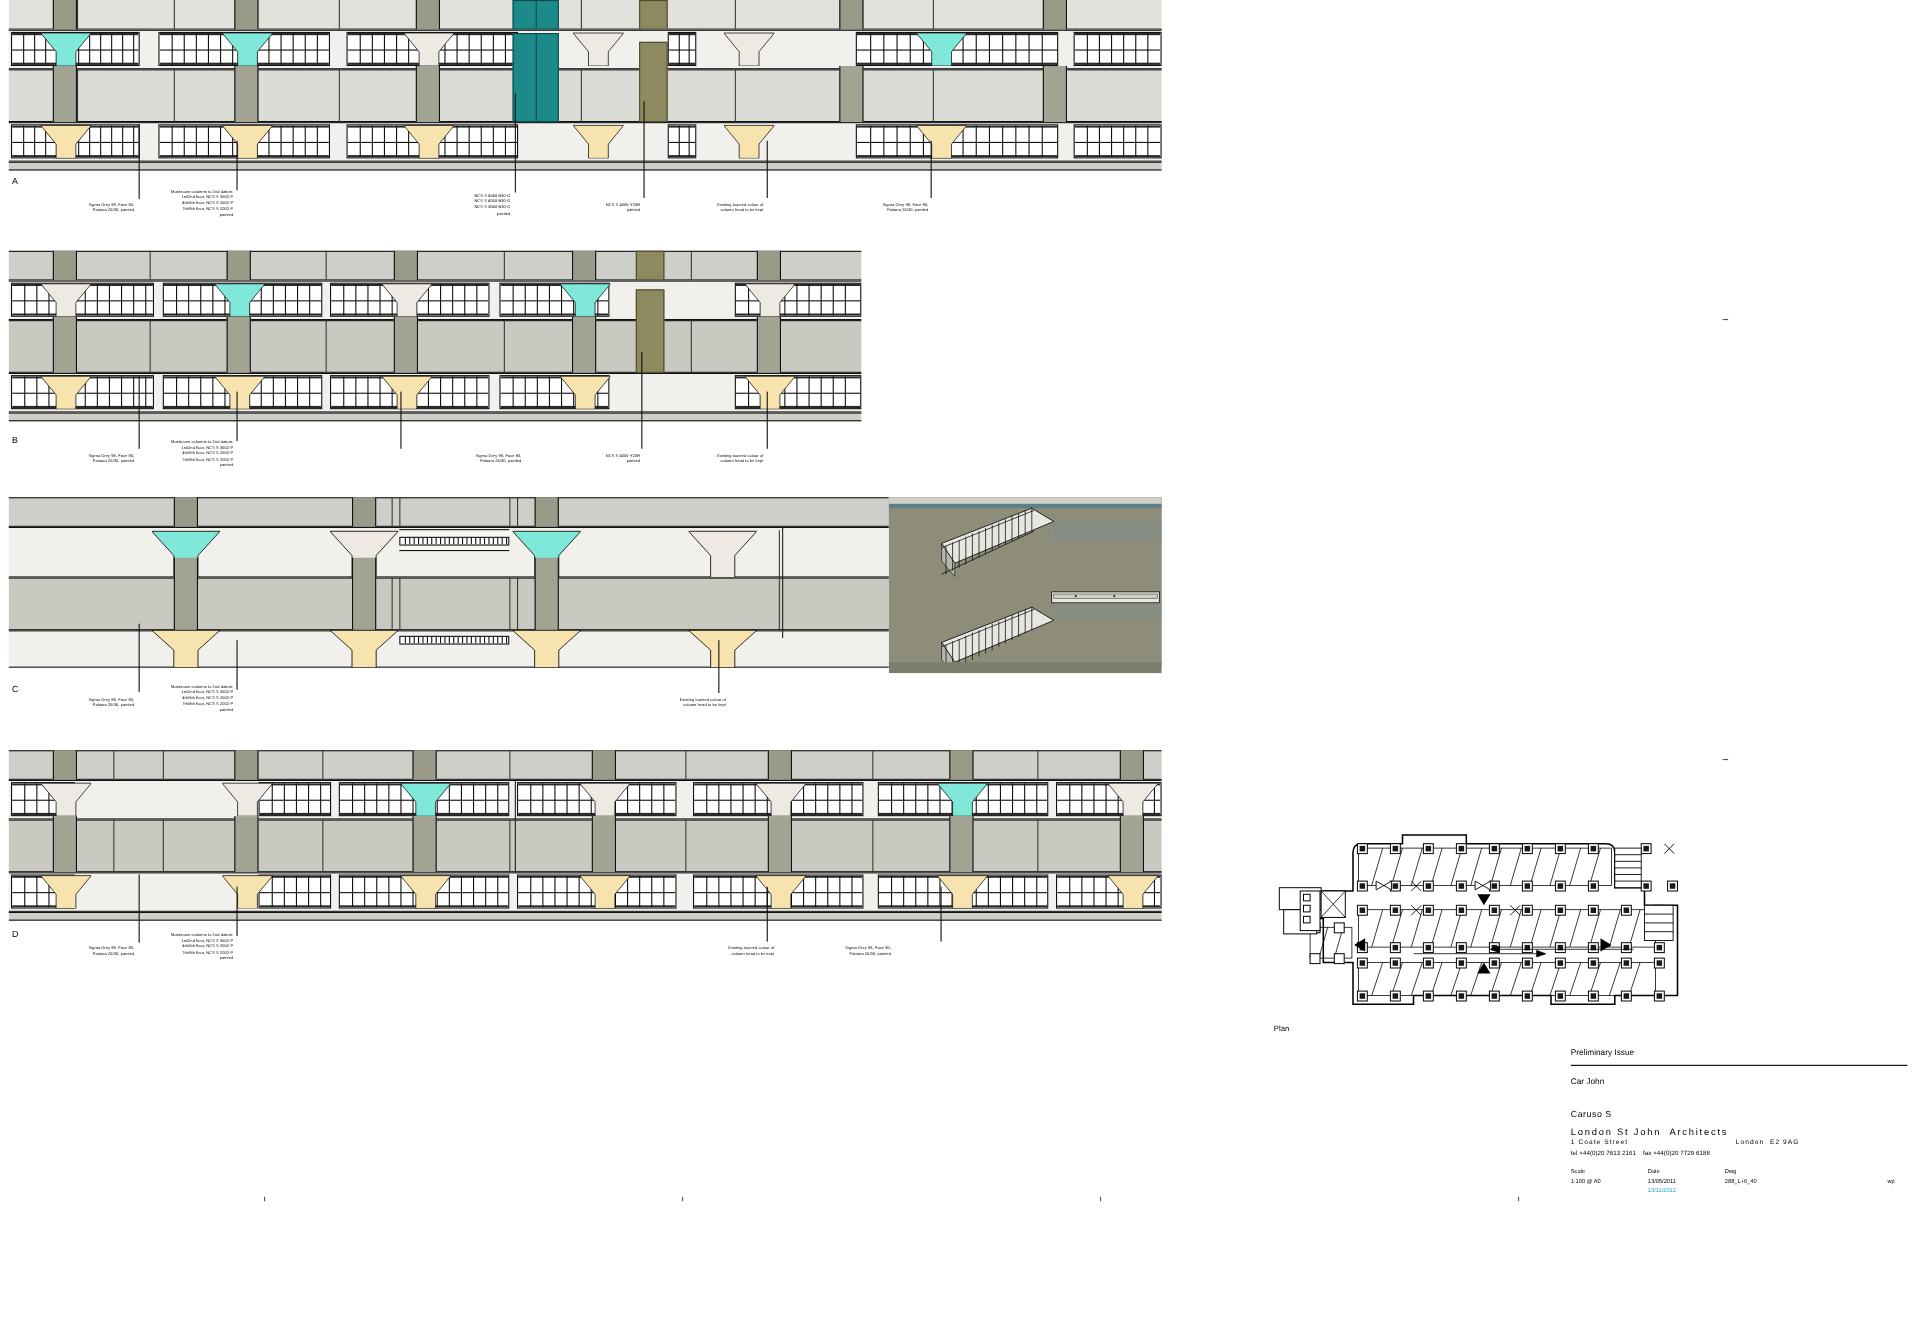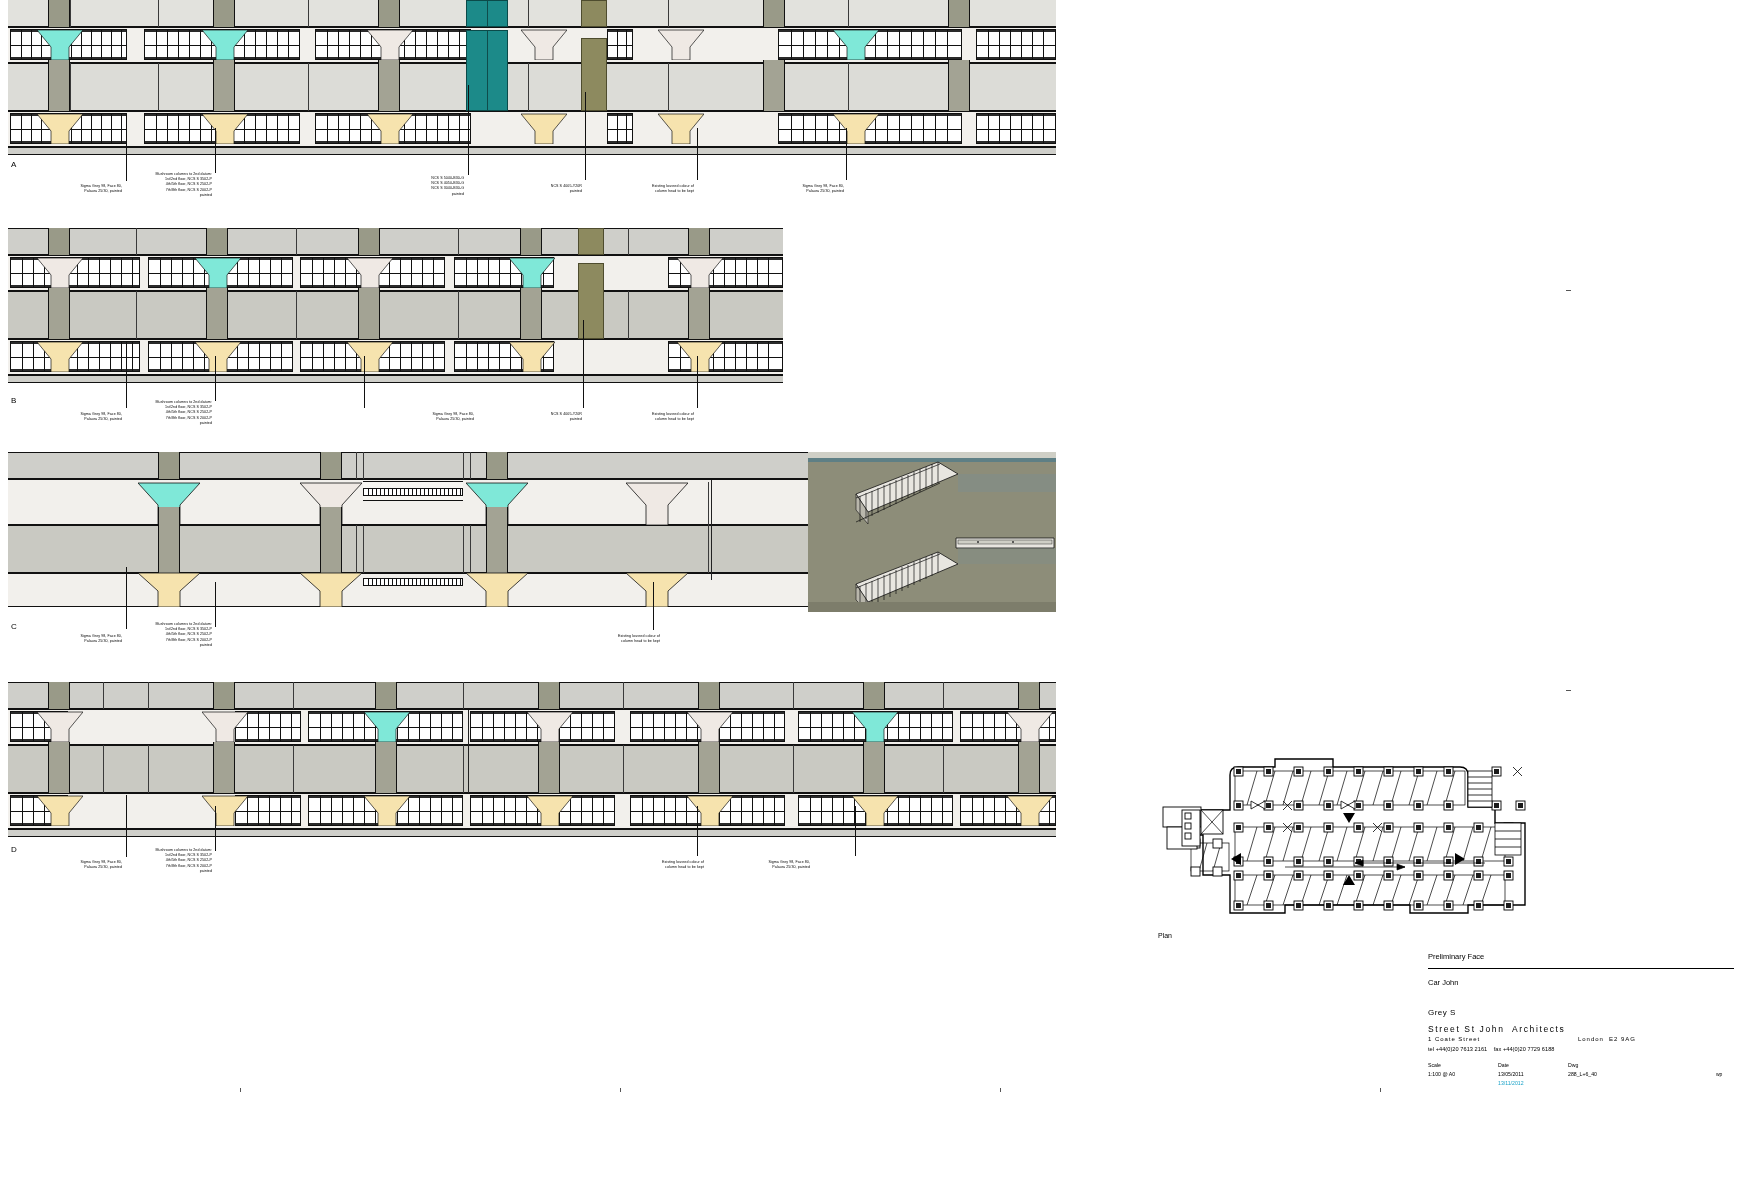--- a/index.html
+++ b/index.html
@@ -1358,27 +1358,27 @@
     <line x1="200" y1="148" x2="330" y2="148"></line>
     <path d="M200 148 L208 145 L208 151 Z" fill="#000"></path>
   </g>
 </svg>
 </div>
 
 <div class="plan-label" style="left:1158px;top:932px;">Plan</div>
 
 <div id="titleblock" style="left:1428px;top:952px;width:310px;height:160px;">
 
-  <div class="tb-text tb-issue" style="left:0px;top:0px;">Preliminary Face</div>
+  <div class="tb-text tb-issue" style="left:0px;top:0px;">Preliminary Issue</div>
   <div class="tb-rule" style="left:0px;top:16px;width:306px;height:1.4px;"></div>
 
   <div class="tb-text tb-project" style="left:0px;top:26px;">Car John</div>
 
-  <div class="tb-text tb-strip" style="left:0px;top:56px;">Grey S</div>
-  <div class="tb-text tb-practice" style="left:0px;top:72px;">Street St John  Architects</div>
+  <div class="tb-text tb-strip" style="left:0px;top:56px;">Caruso S</div>
+  <div class="tb-text tb-practice" style="left:0px;top:72px;">London St John  Architects</div>
   <div class="tb-text tb-addr" style="left:0px;top:84px;">1 Coate Street</div>
   <div class="tb-text tb-addr" style="left:150px;top:84px;">London  E2 9AG</div>
   <div class="tb-text tb-tel" style="left:0px;top:94px;">tel +44(0)20 7613 2161    fax +44(0)20 7729 6188</div>
 
   <div class="tb-text tb-small" style="left:0px;top:110px;">Scale</div>
   <div class="tb-text tb-small" style="left:0px;top:119px;">1:100 @ A0</div>
 
   <div class="tb-text tb-small" style="left:70px;top:110px;">Date</div>
   <div class="tb-text tb-small" style="left:70px;top:119px;">13/05/2011</div>
   <div class="tb-text tb-rev" style="left:70px;top:128px;">13/11/2012</div>

